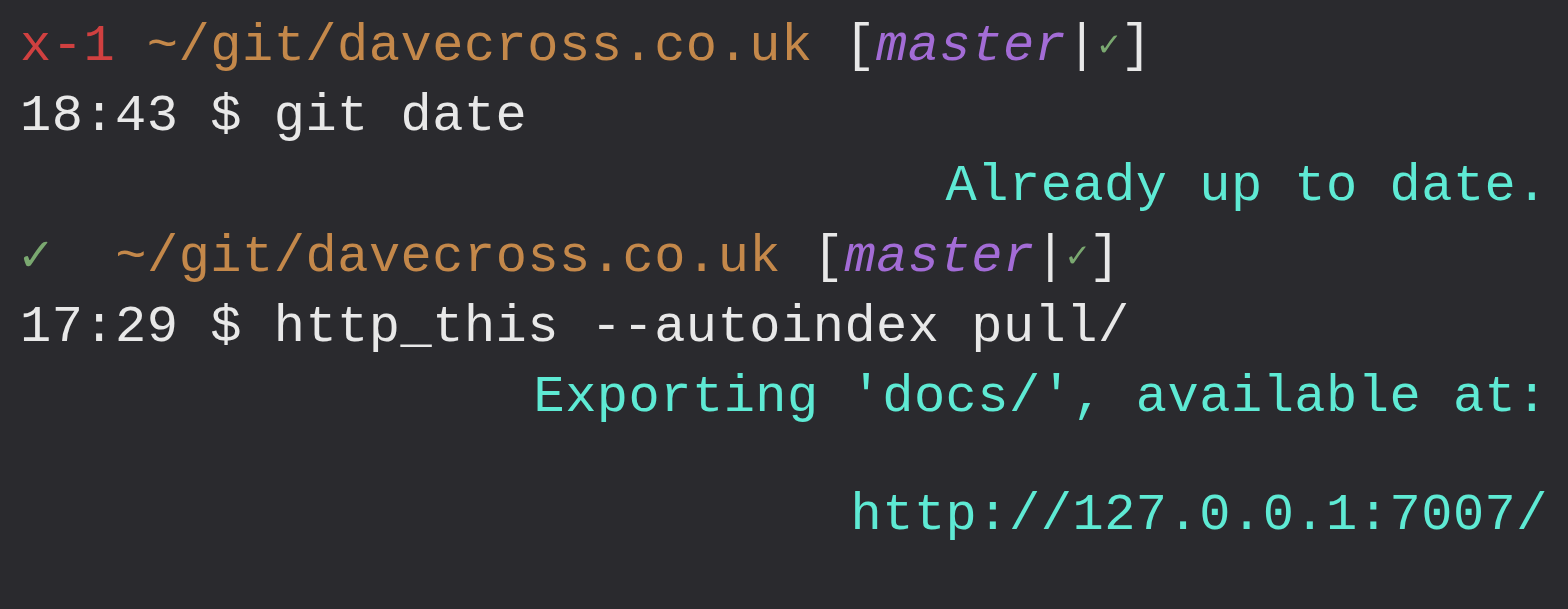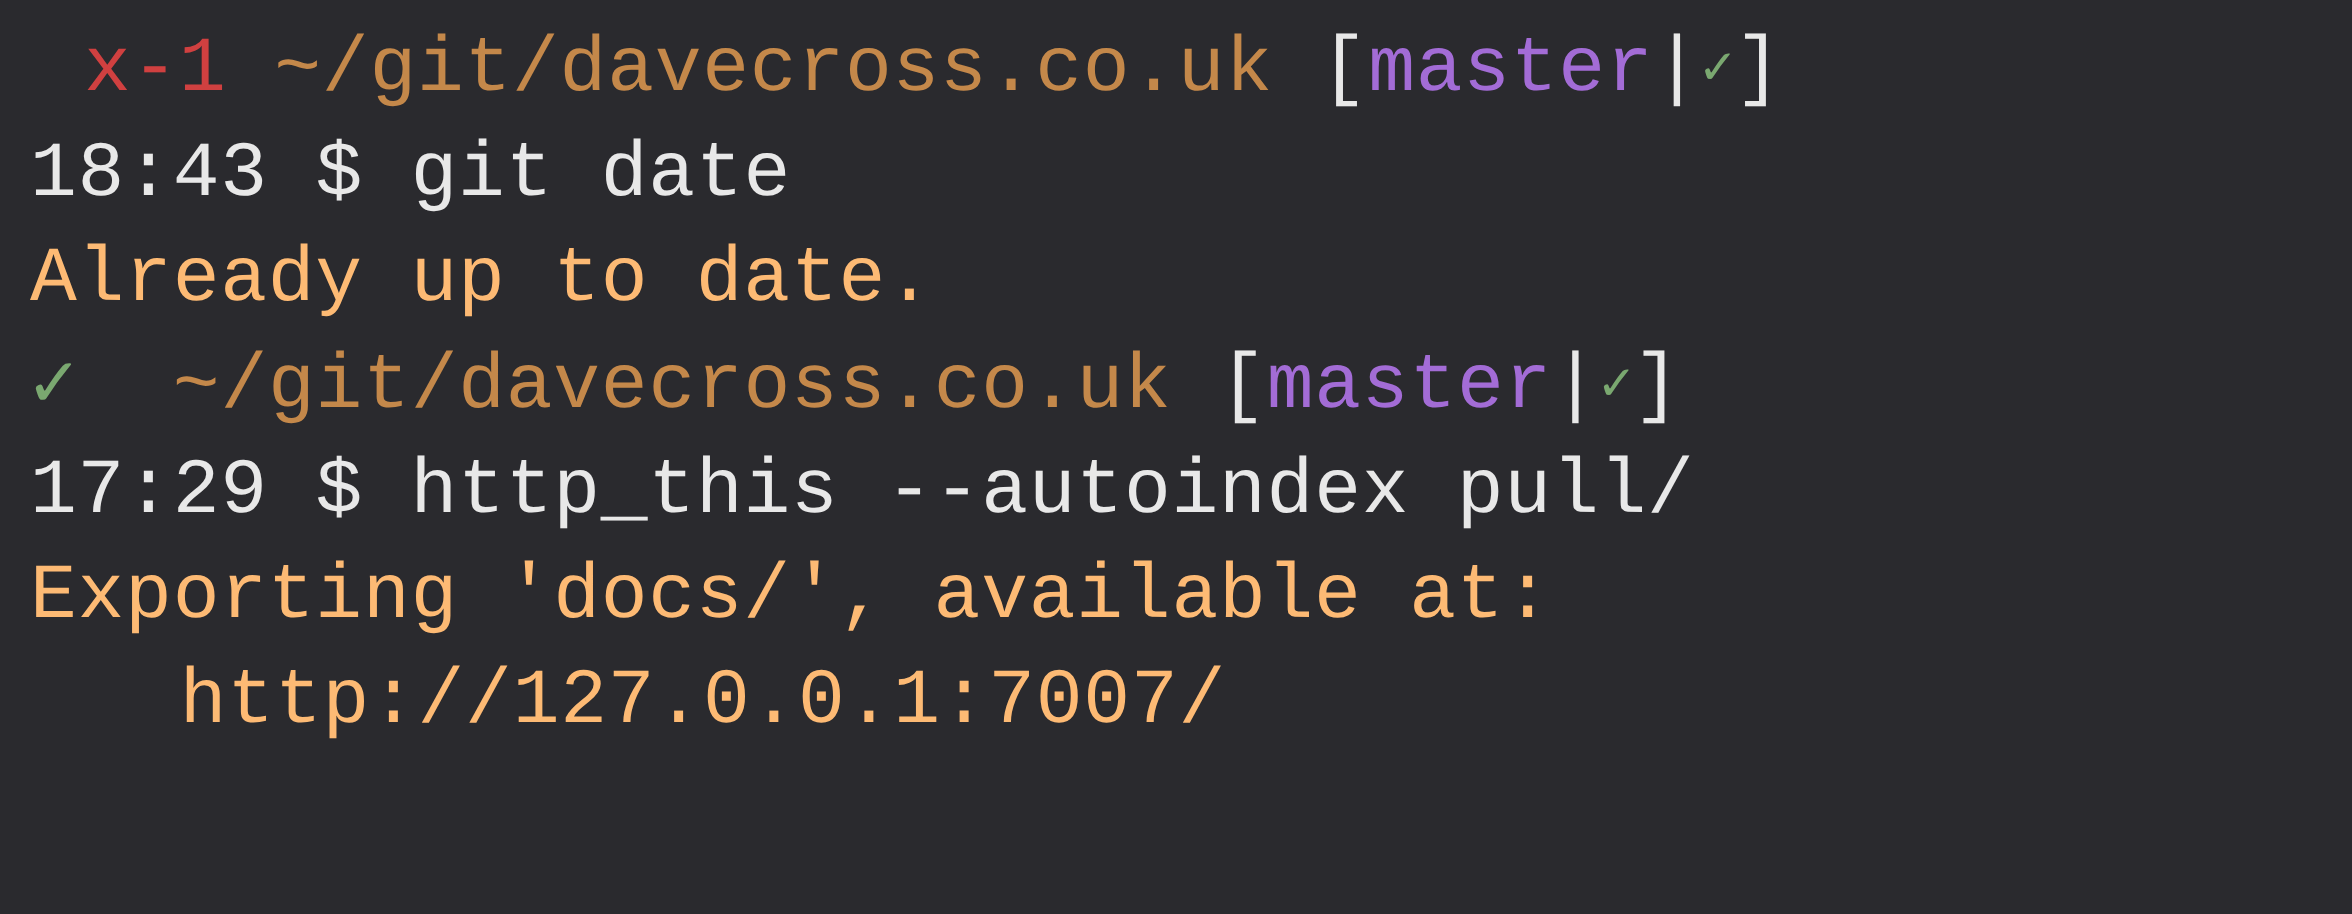--- a/index.html
+++ b/index.html
@@ -17,51 +17,53 @@
       width: 1568px;
       height: 609px;
       overflow: hidden;
       letter-spacing: 0.5px;
     }
     .line {
       white-space: pre;
     }
     .status-fail {
       color: #d04040;
-      margin-left: 36px;
     }
     .status-ok {
       color: #7aa870;
     }
     .path {
       color: #c4884a;
       font-family: Liberation Mono, monospace;
     }
     .bracket {
       color: #e8e8e8;
     }
     .branch {
       color: #a36cd6;
+      font-style: italic;
     }
     .pipe {
       color: #e8e8e8;
     }
     .check {
       color: #7aa870;
       font-size: 0.7em;
       vertical-align: middle;
     }
     .prompt-text {
       color: #e8e8e8;
     }
     .output {
-      color: #fdba74;
+      color: #5eead4;
+      text-align: right;
     }
     .indent {
       padding-left: 3.2ch;
+      margin-top: 48px;
     }
   </style>
 </head>
 <body>
 
 <div class="line"><span class="status-fail">x-1</span><span class="prompt-text"> </span><span class="path">~/git/davecross.co.uk</span><span class="prompt-text"> </span><span class="bracket">[</span><span class="branch">master</span><span class="pipe">|</span><span class="check">✓</span><span class="bracket">]</span></div>
 
 <div class="line"><span class="prompt-text">18:43</span><span class="prompt-text"> </span><span class="prompt-text">$</span><span class="prompt-text"> </span><span class="prompt-text">git date</span></div>
 
 <div class="line output">Already up to date.</div>

